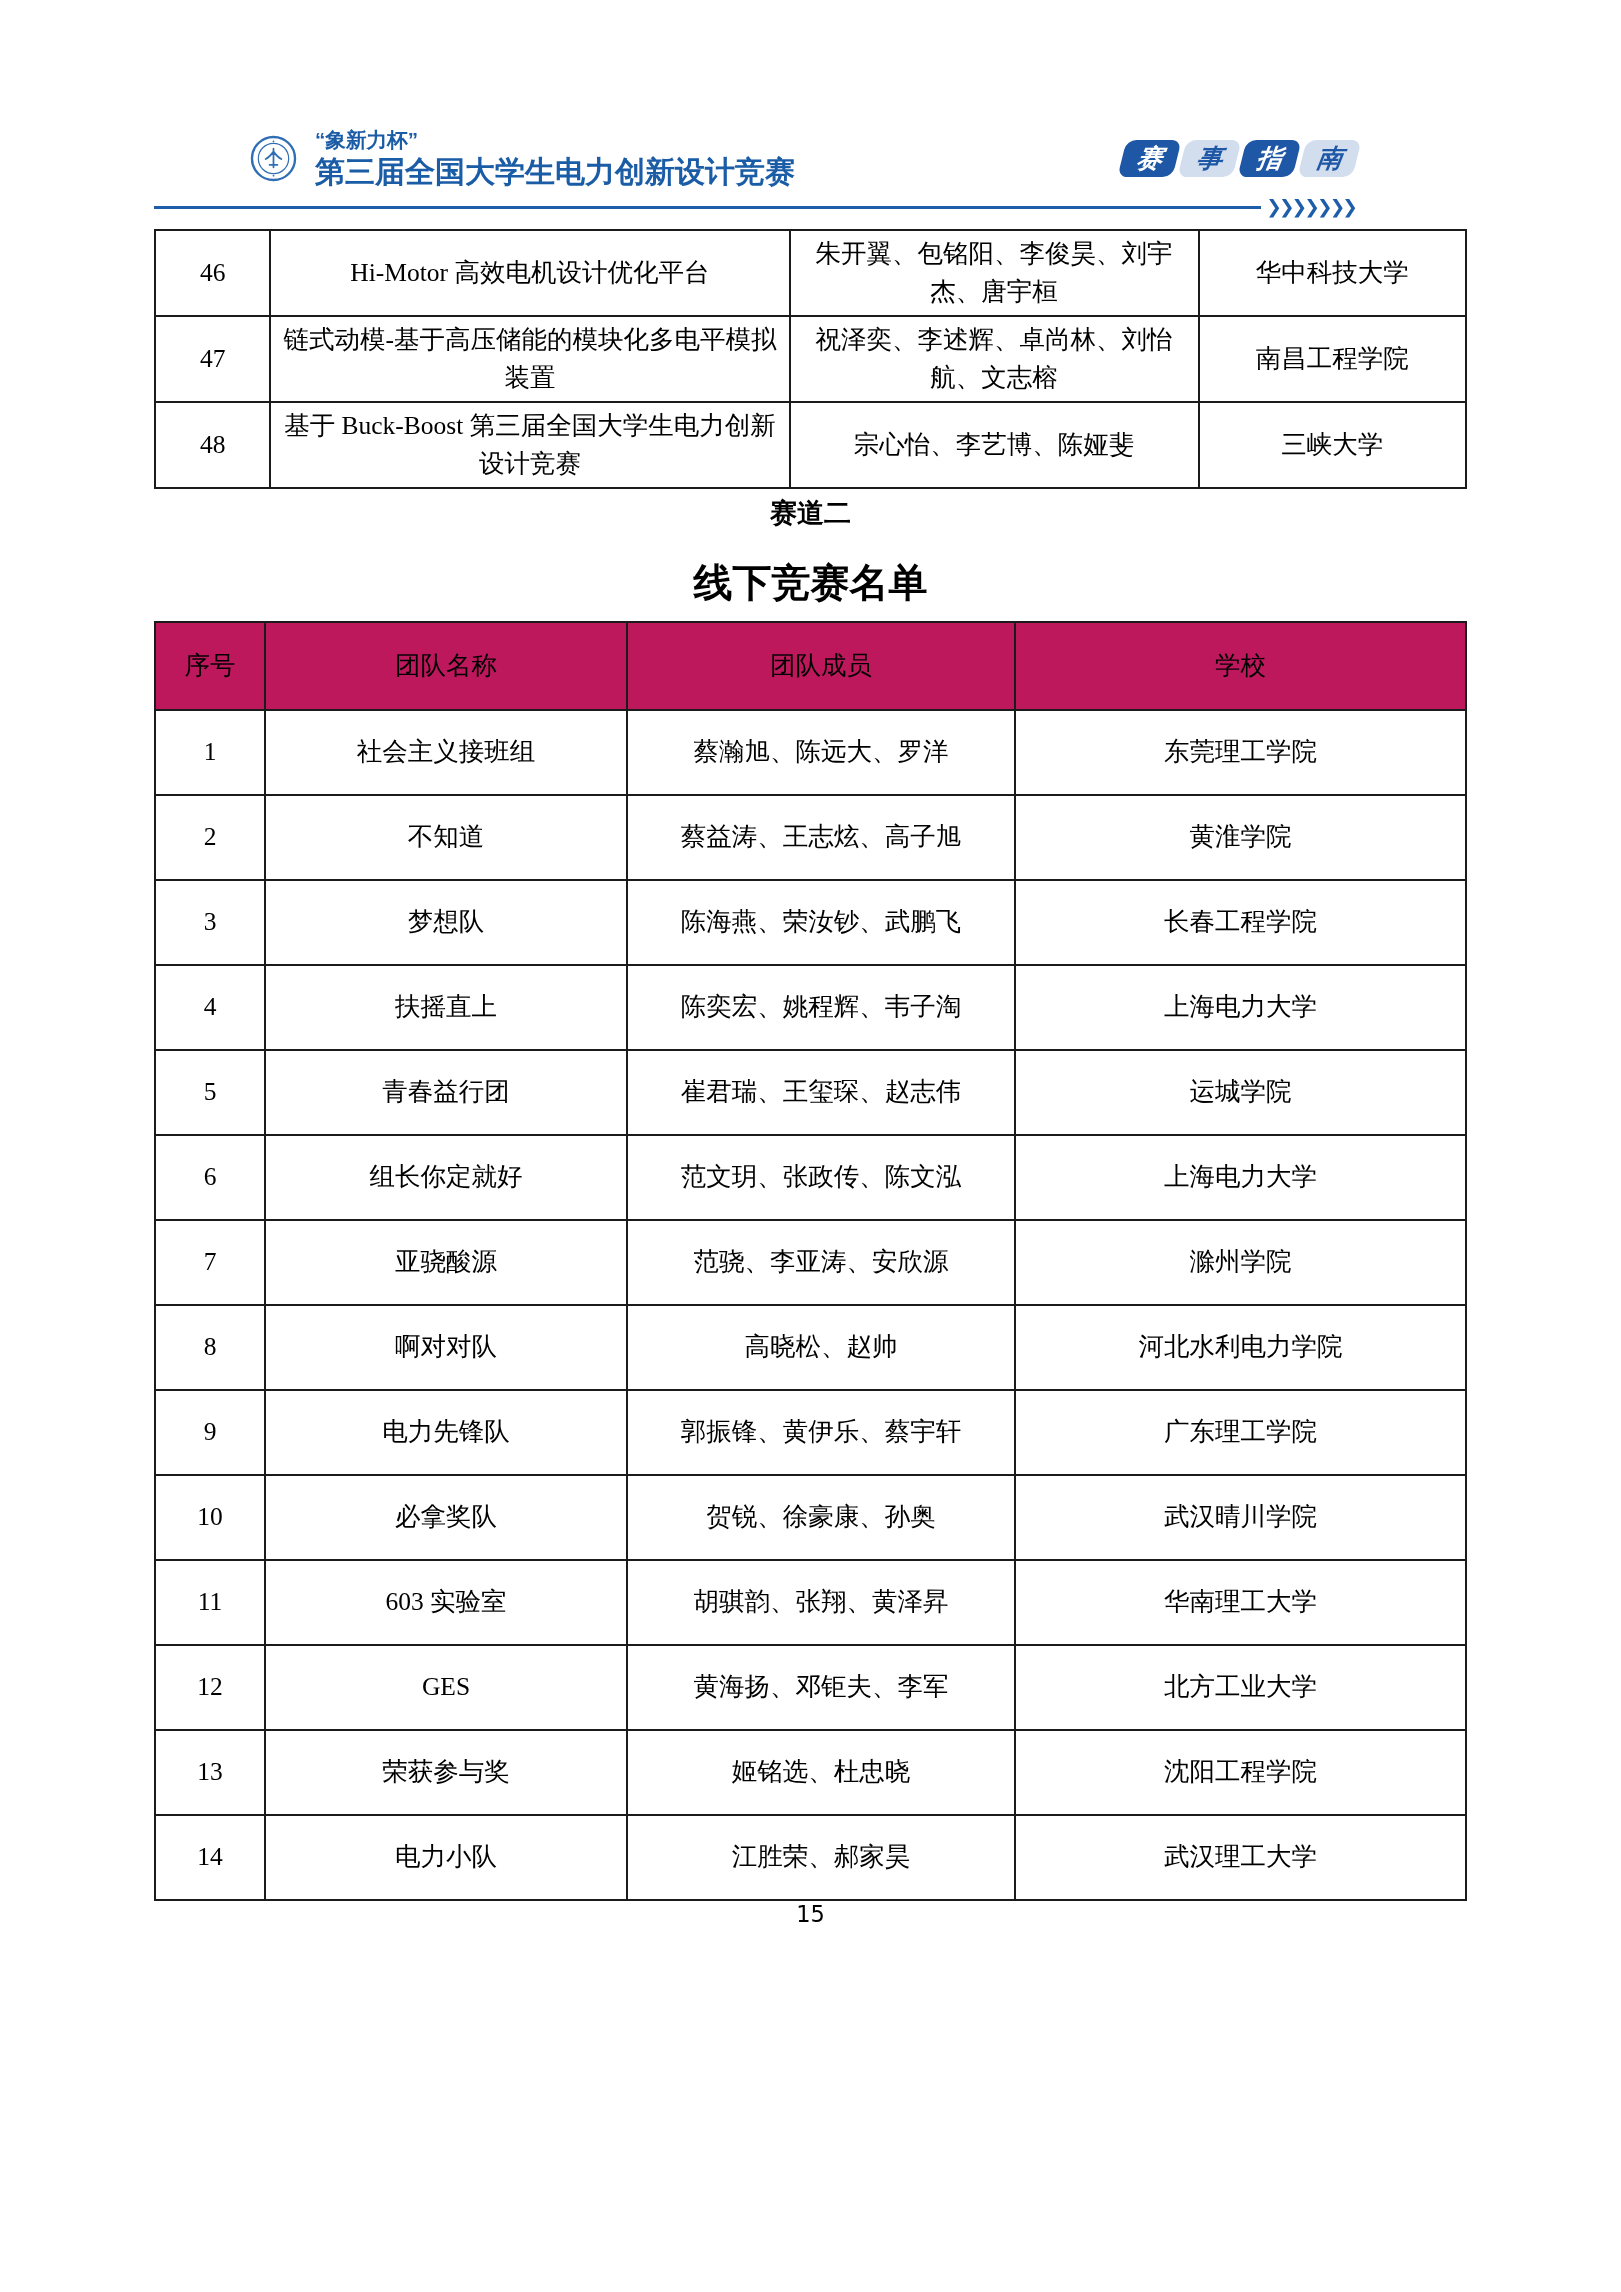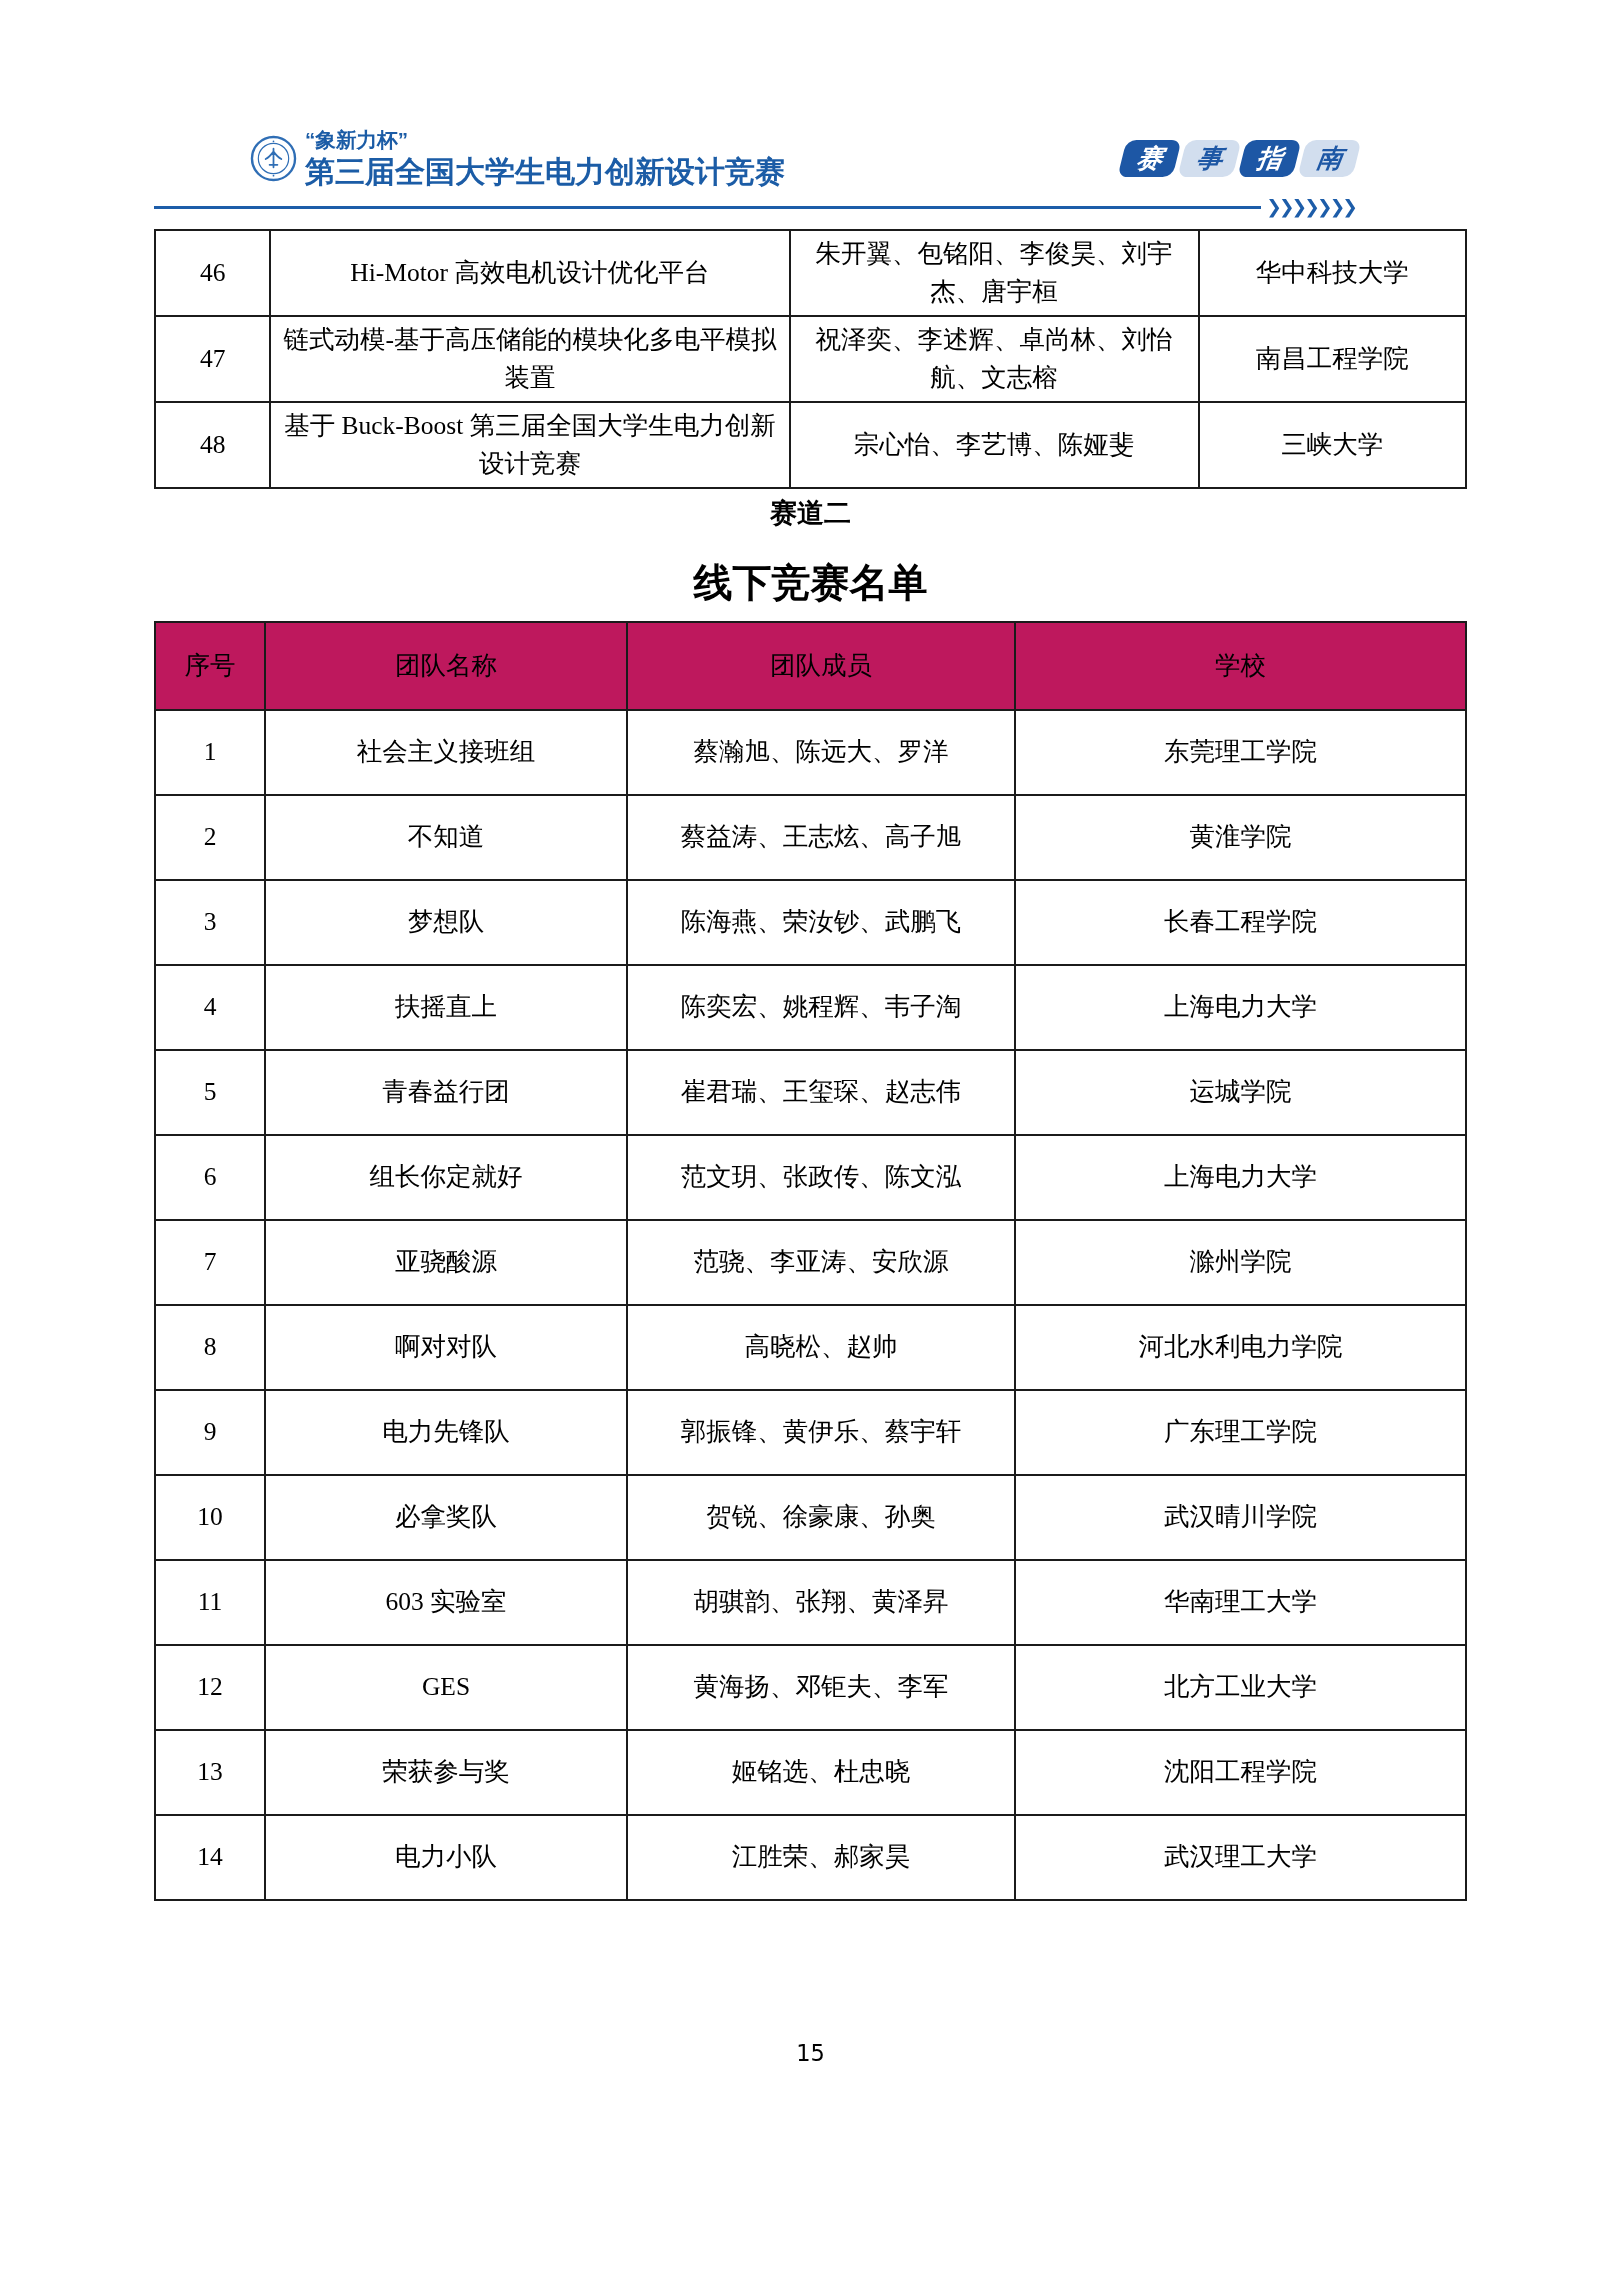--- a/index.html
+++ b/index.html
@@ -5,21 +5,21 @@
   html,body { margin:0; padding:0; }
   body {
     width:1621px; height:2293px; background:#ffffff;
     font-family:"Liberation Serif","DejaVu Serif",serif;
     color:#000; overflow:hidden;
   }
   .content { width:1313px; margin:0 auto; }
 
   
   .header { margin-top:127px; display:flex; justify-content:space-between; align-items:center; }
-  .brand { display:flex; align-items:center; gap:8px; margin-left:96px; }
+  .brand { display:flex; align-items:center; gap:18px; margin-left:96px; }
   .logo-wrap { width:47px; height:47px; flex:0 0 auto; }
   .title-block { display:flex; flex-direction:column; justify-content:center; }
   .title-line1 { font-size:20.6px; font-weight:bold; color:#1b5ca6; line-height:1.25;
                  font-family:"Liberation Sans","DejaVu Sans",sans-serif; }
   .title-line2 { font-size:30px; font-weight:bold; color:#1b5ca6; line-height:1.25;
                  font-family:"Liberation Sans","DejaVu Sans",sans-serif; }
   .badge { display:flex; gap:4.9px; margin-right:110px; }
   .tile {
     width:55px; height:37px; border-radius:9.8px; transform:skewX(-14deg);
     display:flex; align-items:center; justify-content:center;
@@ -47,21 +47,21 @@
   .t1 { margin-top:12.7px; }
   .t1 tr { height:86px; }
   .t2 { margin-top:0; }
   .t2 thead tr { height:88px; }
   .t2 tbody tr { height:85px; }
   .t2 th { background:#be185d; }
 
   
   .section-title   { text-align:center; font-size:27px; font-weight:bold; margin-top:10px; line-height:1.1; }
   .section-subtitle{ text-align:center; font-size:39px; font-weight:bold; margin-top:33px; margin-bottom:16px; line-height:1.1; }
-  .footer { text-align:center; margin-top:139px; font-size:22.5px;
+  .footer { text-align:center; font-size:22.5px;
             font-family:"DejaVu Sans","Liberation Sans",sans-serif; }
 </style>
 </head>
 <body>
 
 <div class="content">
 
   <div class="header">
     <div class="brand">
       <div class="logo-wrap">

